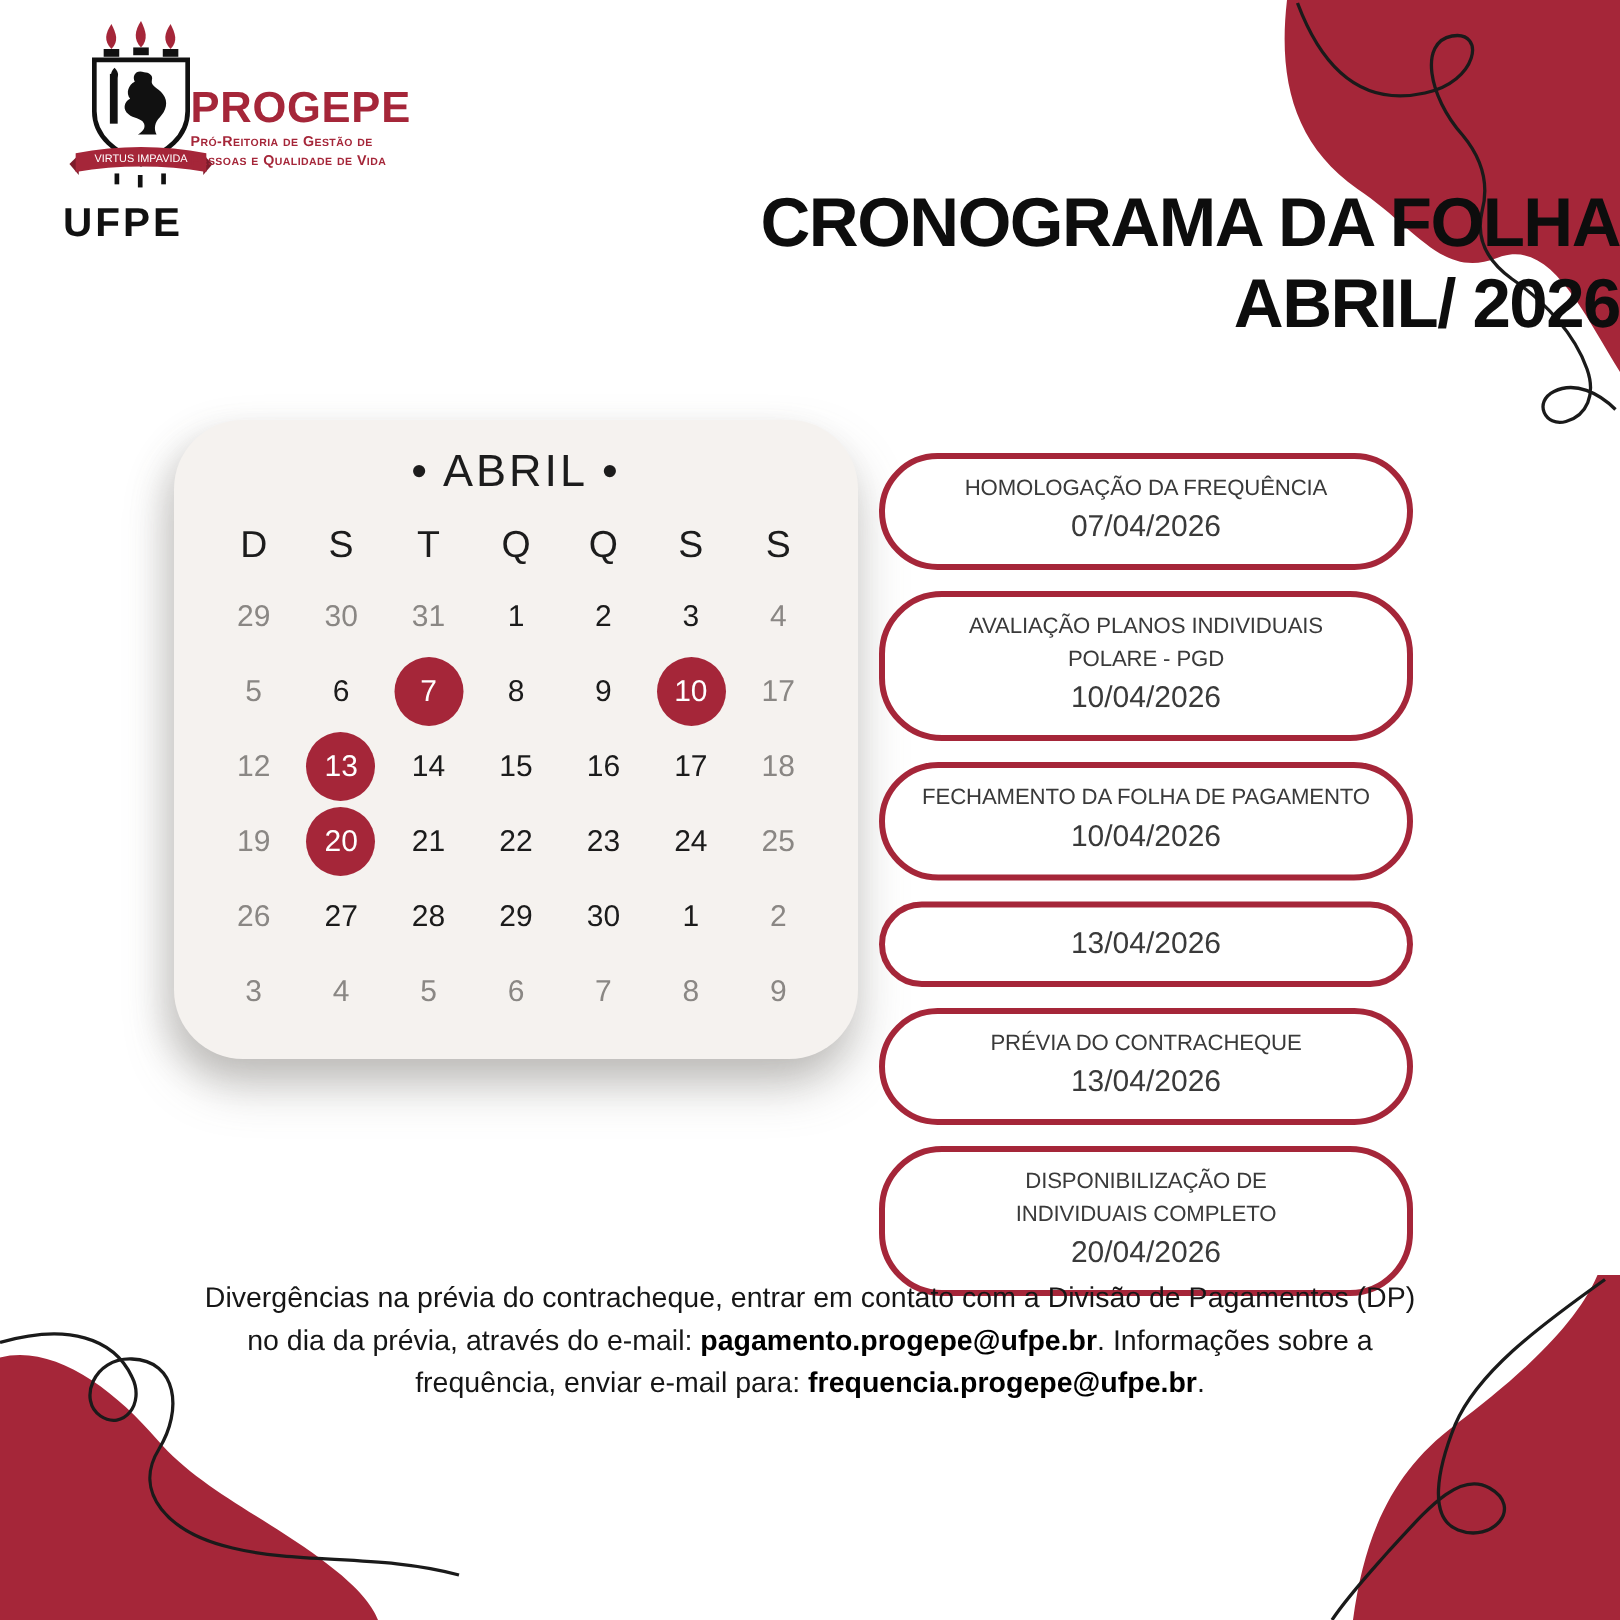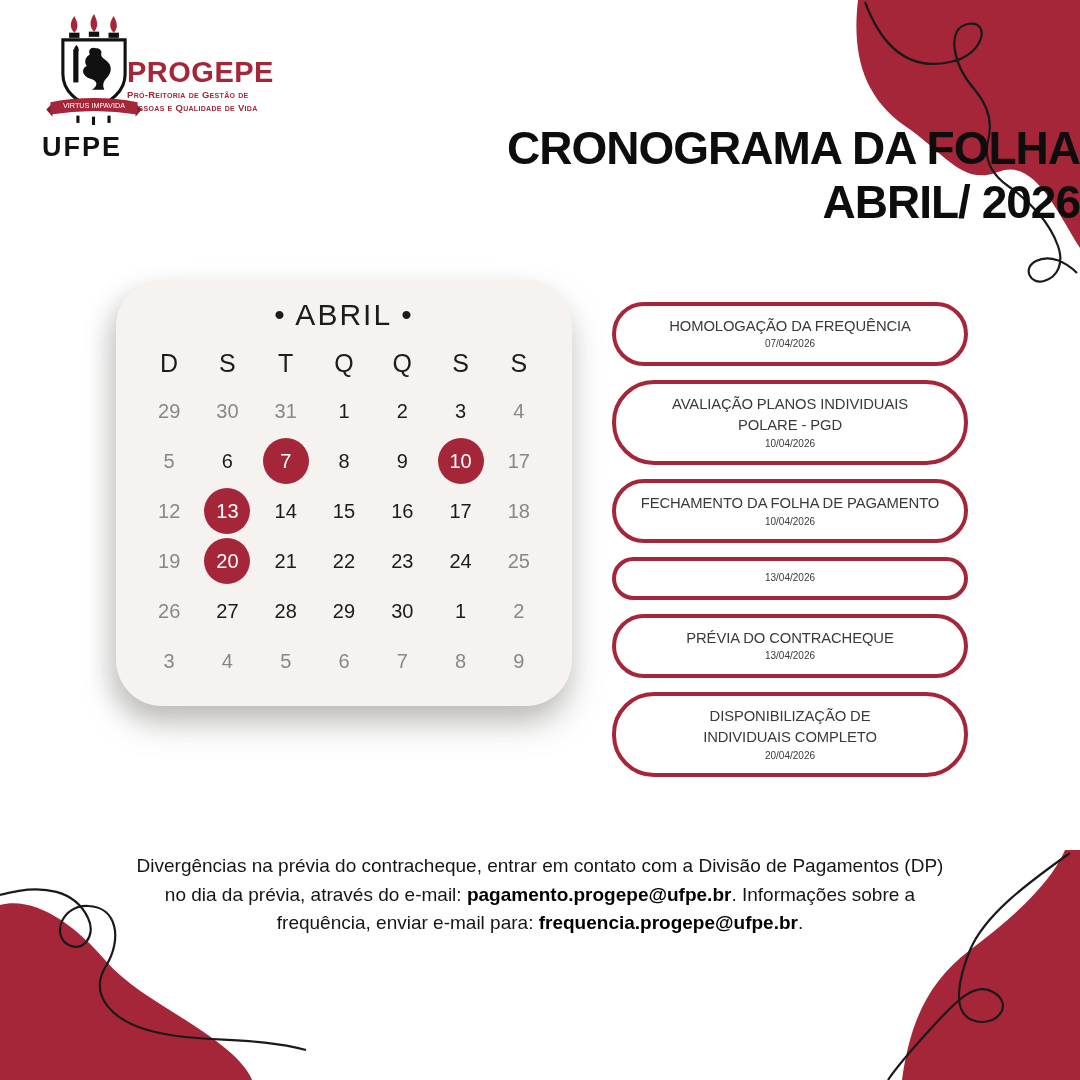--- a/index.html
+++ b/index.html
@@ -32,24 +32,24 @@
   .calendar-card{position:absolute;left:116px;top:280px;width:456px;height:426px;background:var(--card-bg);border-radius:46px;box-shadow:0 18px 32px rgba(110,105,100,.35), -8px 10px 22px rgba(110,105,100,.18);}
   .cal-title{margin-top:18px;text-align:center;font-size:30px;color:#1c1c1c;letter-spacing:2px;}
   .cal-grid{display:grid;grid-template-columns:repeat(7,1fr);padding:8px 24px 0 24px;justify-items:center;align-items:center;}
   .cal-head-cell{height:46px;display:flex;align-items:center;justify-content:center;font-size:25px;color:#1c1c1c;}
   .cal-day{width:46px;height:46px;display:flex;align-items:center;justify-content:center;font-size:20px;border-radius:50%;margin:2px 0;}
   .cal-day.normal{color:var(--ink);}
   .cal-day.muted{color:var(--muted);}
   .cal-day.highlight{background:var(--accent);color:#ffffff;}
 
   
-  .event-list{position:absolute;left:612px;top:302px;width:356px;display:flex;flex-direction:column;gap:14px;}
+  .event-list{position:absolute;left:586px;top:302px;width:356px;display:flex;flex-direction:column;gap:14px;}
   .pill{border:4.5px solid var(--accent);border-radius:42px;background:#ffffff;padding:10px 12px;text-align:center;color:#3a3a3a;}
   .pill-title{font-size:14.8px;line-height:1.45;white-space:pre-line;letter-spacing:-.1px;}
-  .pill-date{font-size:10px;line-height:1.45;}
+  .pill-date{font-size:20px;line-height:1.45;}
 
   
   .footer{position:absolute;left:110px;top:852px;width:860px;text-align:center;font-size:19px;line-height:1.5;color:#161616;}
   .footer b{color:#000;}
 </style>
 </head>
 <body>
 
 <div class="page">
 

